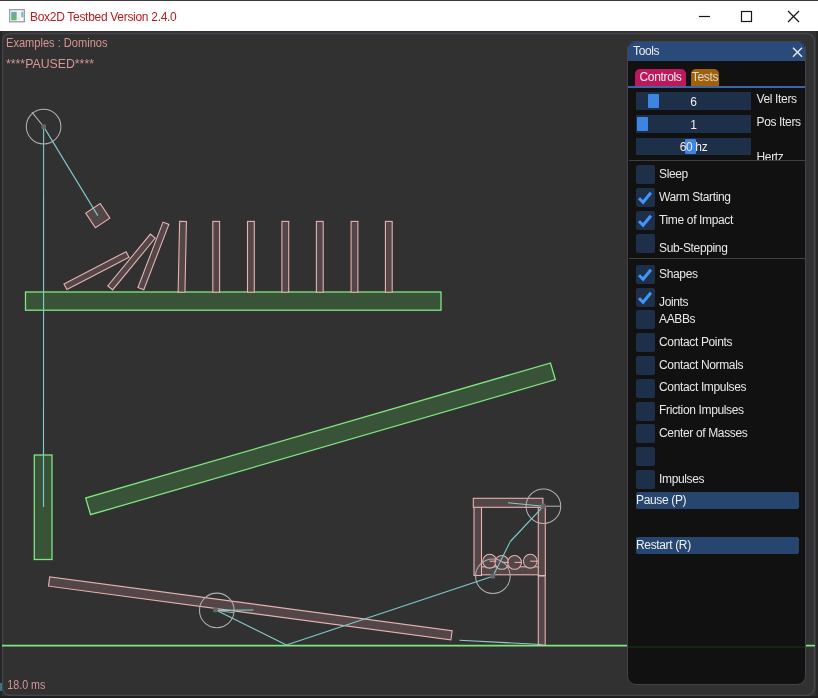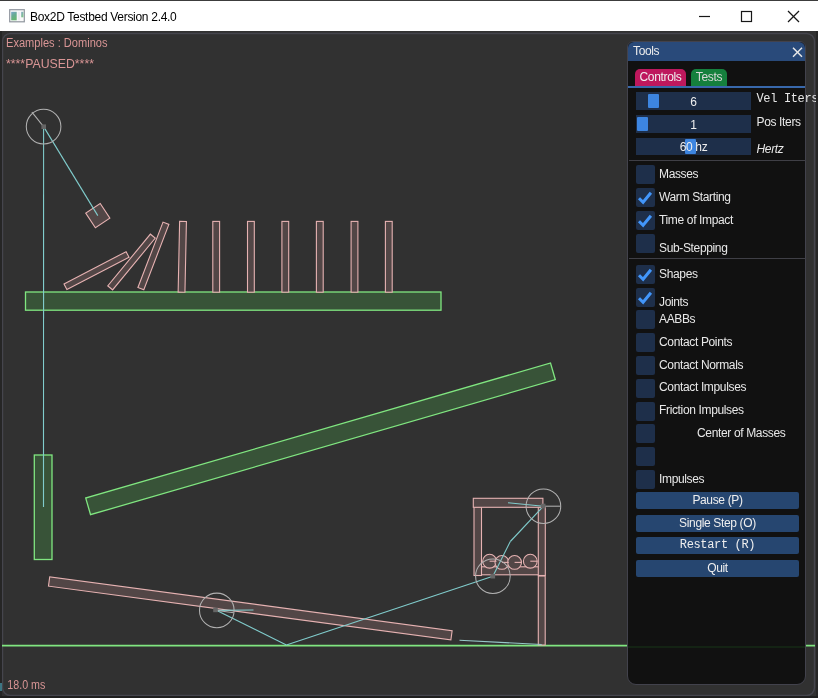--- a/index.html
+++ b/index.html
@@ -1,35 +1,35 @@
 <!DOCTYPE html>
 <html><head>
 <meta charset="utf-8">
 <style>
   * { margin:0; padding:0; box-sizing:border-box; }
   html,body { width:818px; height:698px; overflow:hidden; background:#313131;
     font-family:"Liberation Sans", sans-serif; }
   #titlebar { position:absolute; left:0; top:0; width:818px; height:31px;
     background:#ffffff; border-top:1px solid #3c3c3c; }
-  #titletext { position:absolute; left:30px; top:9px; font-size:12px; color:#000000; letter-spacing:-0.3px; }
+  #titletext { position:absolute; left:30px; top:9px; font-size:12px; color:#b91c1c; letter-spacing:-0.3px; }
   #scene { position:absolute; left:0; top:31px; width:818px; height:667px; background:#313131; }
   #panel { position:absolute; left:627px; top:10px; width:179px; height:644px;
     background:#111111; border:1px solid #42424c; border-radius:6px 6px 9px 9px;
     font-size:12px; letter-spacing:-0.35px; }
   #ptitle { position:absolute; left:0; top:0; width:177px; height:19px;
     background:#294a7a; border-radius:6px 6px 0 0; }
   .tab { position:absolute; height:16px; border-radius:5px 5px 0 0; }
   .slider { position:absolute; left:8px; width:115px; height:17.5px; background:#1e2f4a; }
   .sgrab { position:absolute; top:1.5px; width:10.5px; height:14.5px; background:#3d85e0; border-radius:1px; }
   .sval { position:absolute; width:100%; text-align:center; top:2.6px; color:#eee; }
   .slabel { position:absolute; left:128.5px; top:2.6px; color:#e8e8e8; white-space:nowrap; }
   .cb { position:absolute; left:8px; width:19px; height:19px; background:#1e2f4a; border-radius:2px; }
   .cblabel { position:absolute; left:31px; color:#e8e8e8; white-space:nowrap; }
   .btn { position:absolute; left:8px; width:163px; height:17px; background:#264670;
-    border-radius:2px; color:#eee; text-align:center; line-height:17px; }
+    border-radius:2px; color:#eee; text-align:left; line-height:17px; }
   .sep { position:absolute; left:1px; width:177px; height:1px; background:#3f3f46; }
 </style>
 </head>
 <body>
 <div id="scene">
   <svg width="818" height="667" viewBox="0 31 818 667">
 
     <rect x="2.5" y="33.5" width="812" height="662" rx="8" fill="none" stroke="#45454d" stroke-width="1.4"></rect>
 
     <line x1="2" y1="645.6" x2="815" y2="645.6" stroke="#80e680" stroke-width="1.6"></line>
@@ -110,44 +110,44 @@
       <div style="position:absolute;left:5px;top:2px;color:#ececec;">Tools</div>
       <svg width="11" height="11" style="position:absolute;left:164px;top:4.5px;">
         <line x1="1" y1="0.8" x2="10" y2="9.8" stroke="#e8e8e8" stroke-width="1.5"></line>
         <line x1="10" y1="0.8" x2="1" y2="9.8" stroke="#e8e8e8" stroke-width="1.5"></line>
       </svg>
     </div>
 
     <div class="tab" style="left:7px; top:27px; width:51px; height:16.5px; background:#be185d;">
       <div style="text-align:center; color:#f0f0f0; margin-top:1px;">Controls</div>
     </div>
-    <div class="tab" style="left:63px; top:27px; width:36px; height:16.5px; background:#15803d;">
+    <div class="tab" style="left:63px; top:27px; width:28px; height:16.5px; background:#a16207;">
       <div style="text-align:center; color:#d8d8d8; margin-top:1px;">Tests</div>
     </div>
     <div style="position:absolute; left:0; top:44px; width:177px; height:1.9px; background:#3868ab;"></div>
 
     <div class="slider" style="top:50px;">
       <div class="sgrab" style="left:12px;"></div>
       <div class="sval">6</div>
     </div>
-    <div class="slabel" style="top:50px;font-family:Liberation Mono, monospace;">Vel Iters</div>
+    <div class="slabel" style="top:50px;">Vel Iters</div>
     <div class="slider" style="top:73px;">
       <div class="sgrab" style="left:1.3px;"></div>
       <div class="sval">1</div>
     </div>
     <div class="slabel" style="top:73px;">Pos Iters</div>
     <div class="slider" style="top:95.7px;">
       <div class="sgrab" style="left:49.3px;"></div>
       <div class="sval">60 hz</div>
     </div>
-    <div class="slabel" style="top:100px;font-style:italic;">Hertz</div>
+    <div class="slabel" style="top:108px;">Hertz</div>
     <div class="sep" style="top:117.8px;"></div>
 
     <div class="cb" style="top:123.3px;"></div>
-      <div class="cblabel" style="top:125px;">Masses</div>
+      <div class="cblabel" style="top:125px;">Sleep</div>
     <div class="cb" style="top:146.3px;"><svg width="19" height="19">
           <path d="M3 10.2 L7.1 14.3 L14.9 4.7" stroke="#4296fa" stroke-width="3" fill="none"></path>
         </svg></div>
       <div class="cblabel" style="top:148px;">Warm Starting</div>
     <div class="cb" style="top:169.2px;"><svg width="19" height="19">
           <path d="M3 10.2 L7.1 14.3 L14.9 4.7" stroke="#4296fa" stroke-width="3" fill="none"></path>
         </svg></div>
       <div class="cblabel" style="top:171px;">Time of Impact</div>
     <div class="cb" style="top:192.3px;"></div>
       <div class="cblabel" style="top:199px;">Sub-Stepping</div>
@@ -165,30 +165,28 @@
       <div class="cblabel" style="top:270px;">AABBs</div>
     <div class="cb" style="top:291.1px;"></div>
       <div class="cblabel" style="top:292.8px;">Contact Points</div>
     <div class="cb" style="top:313.9px;"></div>
       <div class="cblabel" style="top:315.6px;text-align:center;">Contact Normals</div>
     <div class="cb" style="top:336.7px;"></div>
       <div class="cblabel" style="top:338.4px;">Contact Impulses</div>
     <div class="cb" style="top:359.5px;"></div>
       <div class="cblabel" style="top:361.2px;">Friction Impulses</div>
     <div class="cb" style="top:382.3px;"></div>
-      <div class="cblabel" style="top:384px;margin-left:38px;">Center of Masses</div>
+      <div class="cblabel" style="top:384px;">Center of Masses</div>
     <div class="cb" style="top:405.1px;"></div>
       <div class="cblabel" style="top:406.8px;margin-top:47px;">Statistics</div>
     <div class="cb" style="top:427.9px;"></div>
       <div class="cblabel" style="top:429.6px;">Impulses</div>
 
     <div class="btn" style="top:450px;">Pause (P)</div>
-    <div class="btn" style="top:472.7px;">Single Step (O)</div>
-    <div class="btn" style="top:495.4px;font-family:Liberation Mono, monospace;">Restart (R)</div>
-    <div class="btn" style="top:518.1px;">Quit</div>
+    <div class="btn" style="top:495.4px;">Restart (R)</div>
 
     <div style="position:absolute; left:0; top:604px; width:177px; height:1.6px; background:#142314;"></div>
   </div>
 </div>
 
 <div id="titlebar">
   <svg width="17" height="15" style="position:absolute; left:9px; top:8px;">
     <defs>
       <linearGradient id="ig1" x1="0" y1="0" x2="0.35" y2="1">
         <stop offset="0" stop-color="#7ba6cb"></stop>

